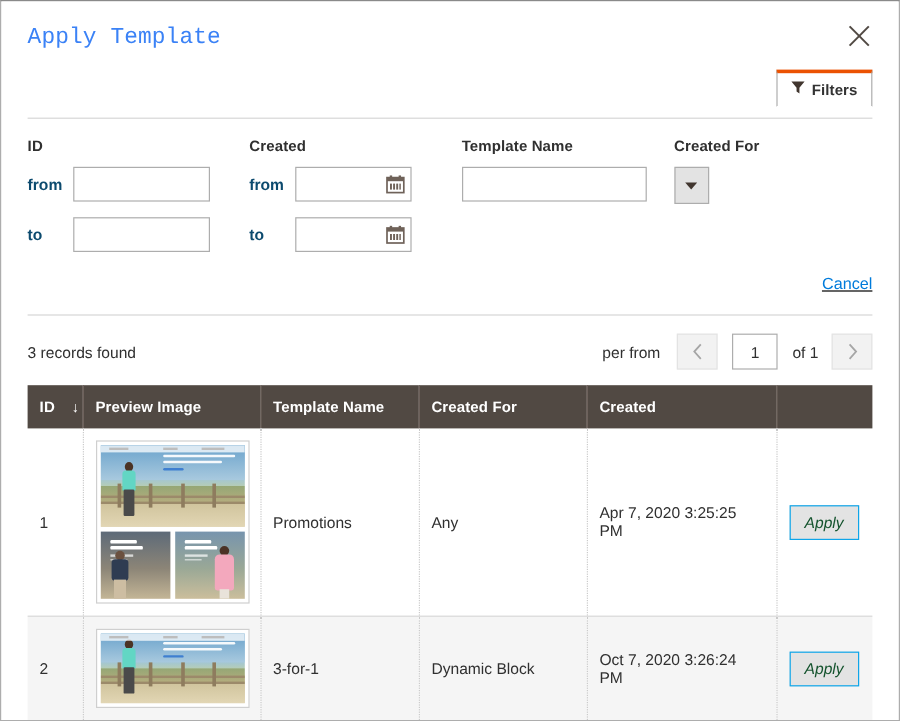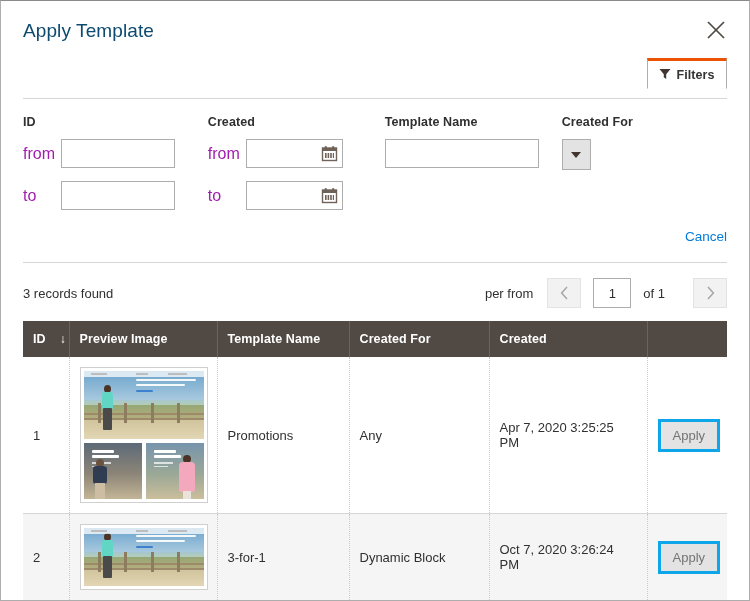--- a/index.html
+++ b/index.html
@@ -23,24 +23,25 @@
   }
 
   
   .modal-header {
     position: relative;
     padding: 18px 22px 10px 22px;
     height: 52px;
   }
   .modal-title {
     font-size: 19px;
-    color: #0c4a6e;
+    color: #3b82f6;
     font-weight: 400;
     letter-spacing: .1px;
     line-height: 24px;
+    font-family: Liberation Mono, monospace;
   }
   .close-btn {
     position: absolute;
     top: 12px; right: 16px;
     width: 34px; height: 34px;
     cursor: pointer;
     display: flex; align-items: center; justify-content: center;
   }
   .close-btn svg { display: block; }
 
@@ -134,22 +135,23 @@
     margin-bottom: 10px;
     letter-spacing: .1px;
   }
   .range-line {
     display: flex;
     align-items: center;
     margin-bottom: 13px;
   }
   .range-line .rl {
     width: 38px;
-    font-size: 16px;
-    color: #a21caf;
+    font-size: 13px;
+    color: #0c4a6e;
+    font-weight: bold;
   }
   .txt-input {
     height: 29px;
     border: 1px solid #adadad;
     background: #fff;
     font-family: "Liberation Sans", sans-serif;
     font-size: 13px;
     color: #303030;
     padding: 0 8px;
     outline: none;
@@ -199,20 +201,21 @@
     border-right: 5px solid transparent;
     border-top: 6px solid #41362f;
   }
 
   .filter-actions {
     display: flex;
     justify-content: flex-end;
     align-items: center;
     gap: 16px;
     padding: 6px 0 18px 0;
+    text-decoration: underline;
   }
   .cancel-link {
     font-size: 13.5px;
     color: #007bdb;
     cursor: pointer;
   }
   .apply-filters-btn {
     background: #514943;
     color: #ffffff;
     border: 1px solid #514943;
@@ -293,21 +296,21 @@
     color: #303030;
     text-align: center;
     font-family: "Liberation Sans", sans-serif;
     margin: 0 12px;
     outline: none;
     border-radius: 0;
   }
   .pg-of {
     font-size: 13px;
     color: #303030;
-    margin-right: 28px;
+    margin-right: 11px;
   }
 
   
   .grid-wrap {
     padding: 0 22px;
   }
   table.grid {
     width: 100%;
     border-collapse: collapse;
     table-layout: fixed;
@@ -341,27 +344,28 @@
 
   .col-id   { width: 46px; }
   .col-prev { width: 148px; }
   .col-name { width: 132px; }
   .col-for  { width: 140px; }
   .col-date { width: 158px; }
   .col-act  { width: 80px; }
 
   .apply-btn {
     background: #e3e3e3;
-    border: 3px solid #0ea5e9;
-    color: #737373;
+    border: 1px solid #0ea5e9;
+    color: #14532d;
     font-family: "Liberation Sans", sans-serif;
     font-size: 13px;
     padding: 6px 12px;
     cursor: pointer;
     border-radius: 0;
+    font-style: italic;
   }
 
   
   .thumb {
     border: 1px solid #cfcfcf;
     background: #fff;
     padding: 3px;
     display: inline-block;
   }
   .thumb-1 { width: 128px; }

